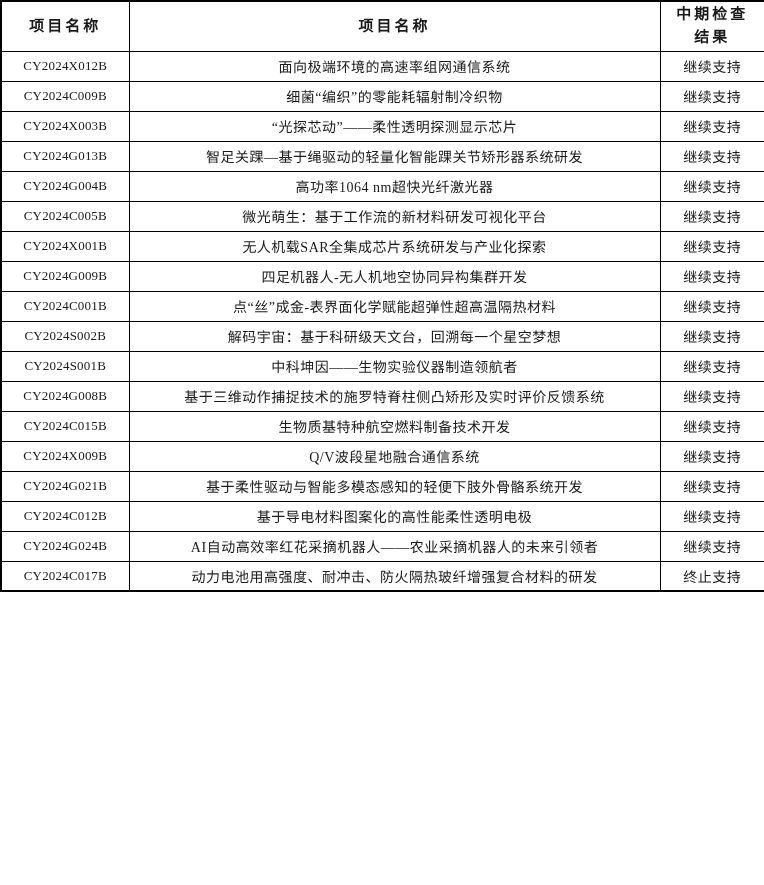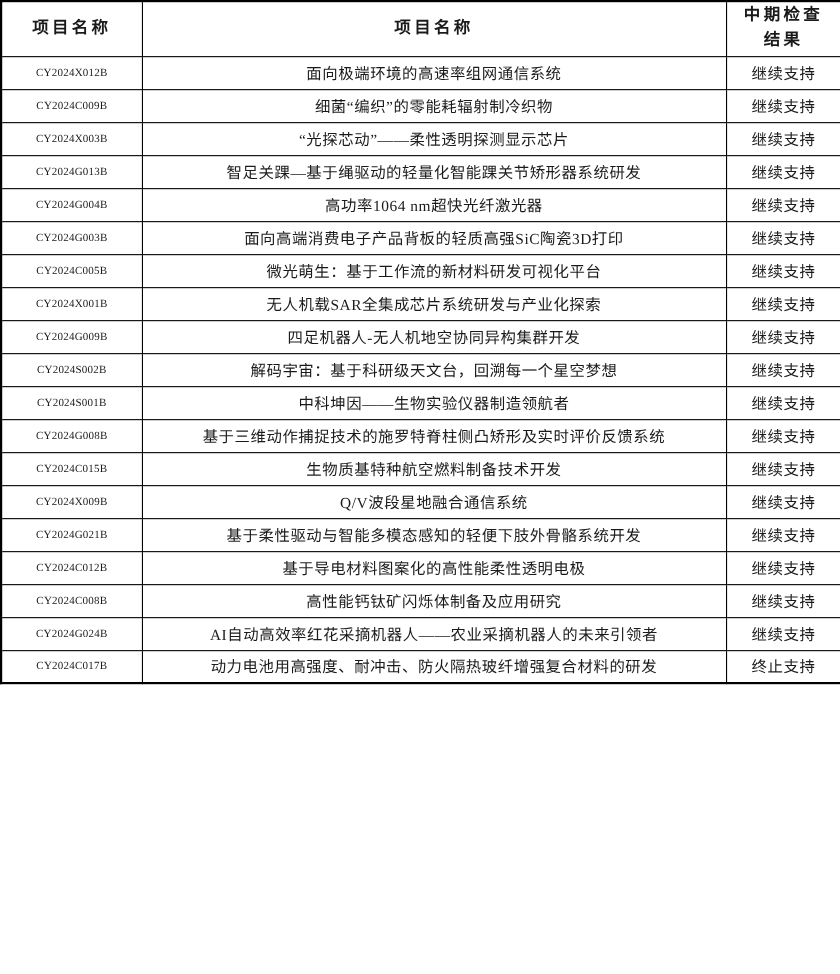--- a/index.html
+++ b/index.html
@@ -44,21 +44,21 @@
     display: inline-block;
     width: 76px;
   }
   tbody td {
     height: 30px;
     font-size: 14px;
     letter-spacing: 0.5px;
   }
   tbody td.col-id {
     letter-spacing: 0.2px;
-    font-size: 10px;
+    font-size: 13px;
   }
 </style>
 </head>
 <body>
 
 <table class="midterm">
   <colgroup>
     <col class="c-id">
     <col class="c-name">
     <col class="c-result">
@@ -97,44 +97,44 @@
     <td class="col-name">智足关踝—基于绳驱动的轻量化智能踝关节矫形器系统研发</td>
     <td class="col-result">继续支持</td>
   </tr>
 
   <tr>
     <td class="col-id">CY2024G004B</td>
     <td class="col-name">高功率1064 nm超快光纤激光器</td>
     <td class="col-result">继续支持</td>
   </tr>
 
-  <tr>
-    <td class="col-id">CY2024G003B</td>
-    <td class="col-name">面向高端消费电子产品背板的轻质高强SiC陶瓷3D打印</td>
-    <td class="col-result">继续支持</td>
-  </tr>
 
   <tr>
     <td class="col-id">CY2024C005B</td>
     <td class="col-name">微光萌生：基于工作流的新材料研发可视化平台</td>
     <td class="col-result">继续支持</td>
   </tr>
 
   <tr>
     <td class="col-id">CY2024X001B</td>
     <td class="col-name">无人机载SAR全集成芯片系统研发与产业化探索</td>
     <td class="col-result">继续支持</td>
   </tr>
 
   <tr>
     <td class="col-id">CY2024G009B</td>
     <td class="col-name">四足机器人-无人机地空协同异构集群开发</td>
     <td class="col-result">继续支持</td>
   </tr>
 
+  <tr>
+    <td class="col-id">CY2024C001B</td>
+    <td class="col-name">点“丝”成金-表界面化学赋能超弹性超高温隔热材料</td>
+    <td class="col-result">继续支持</td>
+  </tr>
 
   <tr>
     <td class="col-id">CY2024S002B</td>
     <td class="col-name">解码宇宙：基于科研级天文台，回溯每一个星空梦想</td>
     <td class="col-result">继续支持</td>
   </tr>
 
   <tr>
     <td class="col-id">CY2024S001B</td>
     <td class="col-name">中科坤因——生物实验仪器制造领航者</td>
@@ -165,25 +165,20 @@
     <td class="col-result">继续支持</td>
   </tr>
 
 
   <tr>
     <td class="col-id">CY2024C012B</td>
     <td class="col-name">基于导电材料图案化的高性能柔性透明电极</td>
     <td class="col-result">继续支持</td>
   </tr>
 
-  <tr>
-    <td class="col-id">CY2024C008B</td>
-    <td class="col-name">高性能钙钛矿闪烁体制备及应用研究</td>
-    <td class="col-result">继续支持</td>
-  </tr>
 
   <tr>
     <td class="col-id">CY2024G024B</td>
     <td class="col-name">AI自动高效率红花采摘机器人——农业采摘机器人的未来引领者</td>
     <td class="col-result">继续支持</td>
   </tr>
 
 
 
 

